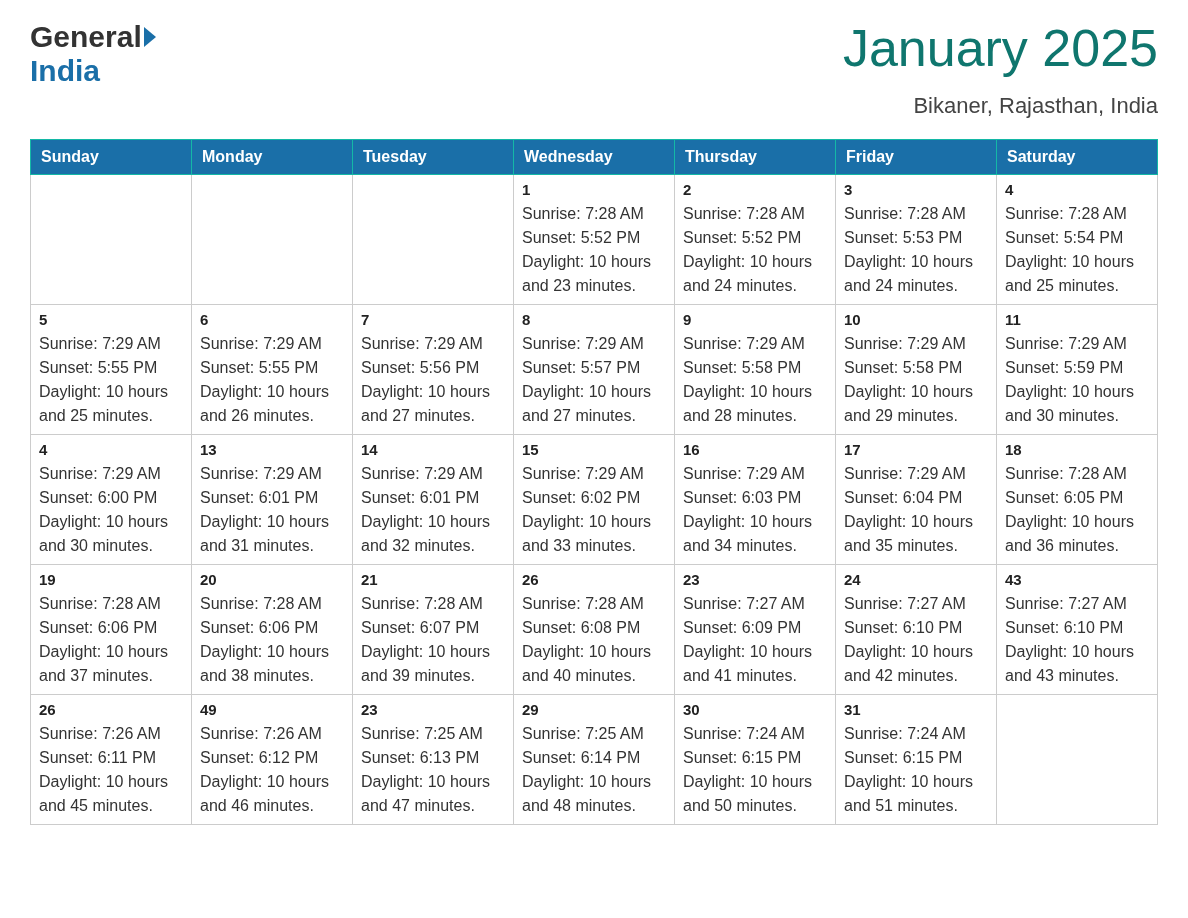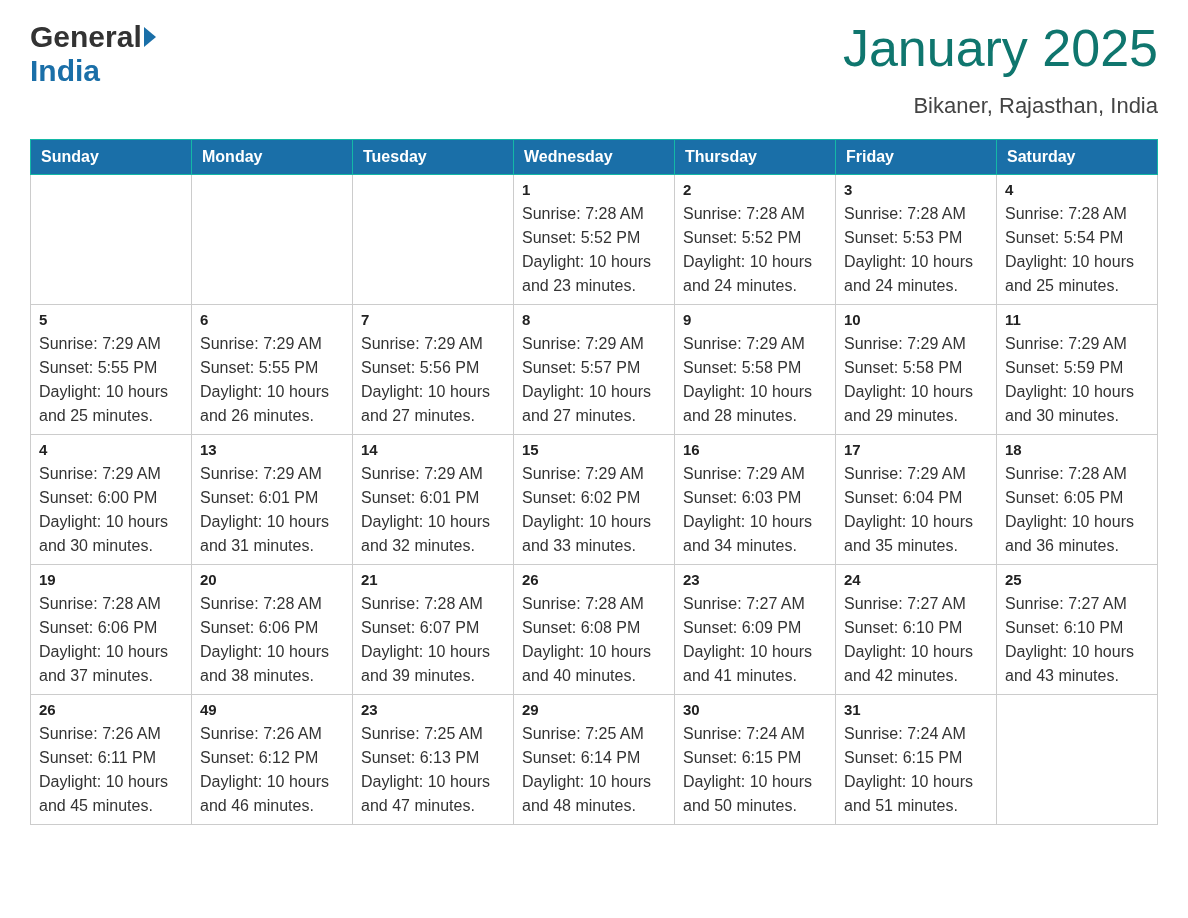--- a/index.html
+++ b/index.html
@@ -304,21 +304,21 @@
 and 41 minutes.</div>
         </td>
         <td>
           <span class="day-number">24</span>
           <div class="day-info" style="white-space: pre-line;">Sunrise: 7:27 AM
 Sunset: 6:10 PM
 Daylight: 10 hours
 and 42 minutes.</div>
         </td>
         <td>
-          <span class="day-number">25</span>
+          <span class="day-number">43</span>
           <div class="day-info" style="white-space: pre-line;">Sunrise: 7:27 AM
 Sunset: 6:10 PM
 Daylight: 10 hours
 and 43 minutes.</div>
         </td>
       </tr>
       <tr>
         <td>
           <span class="day-number">26</span>
           <div class="day-info" style="white-space: pre-line;">Sunrise: 7:26 AM

